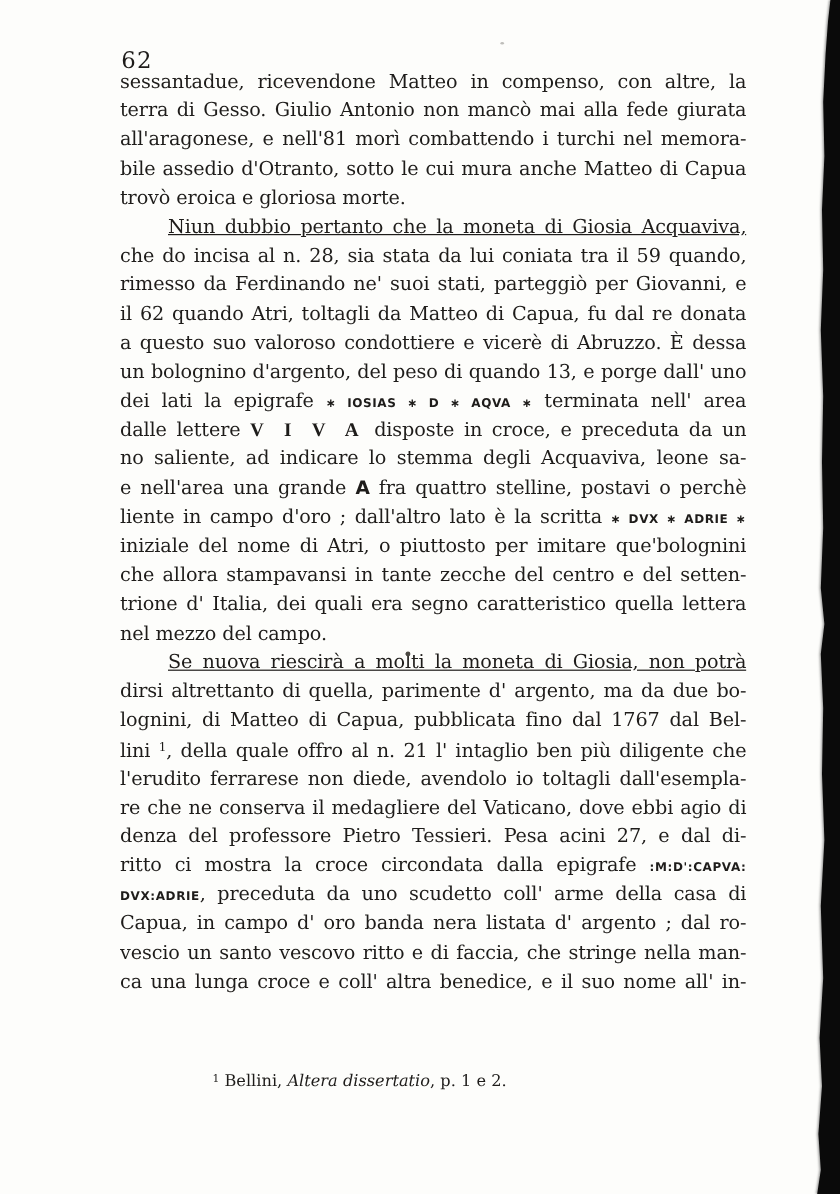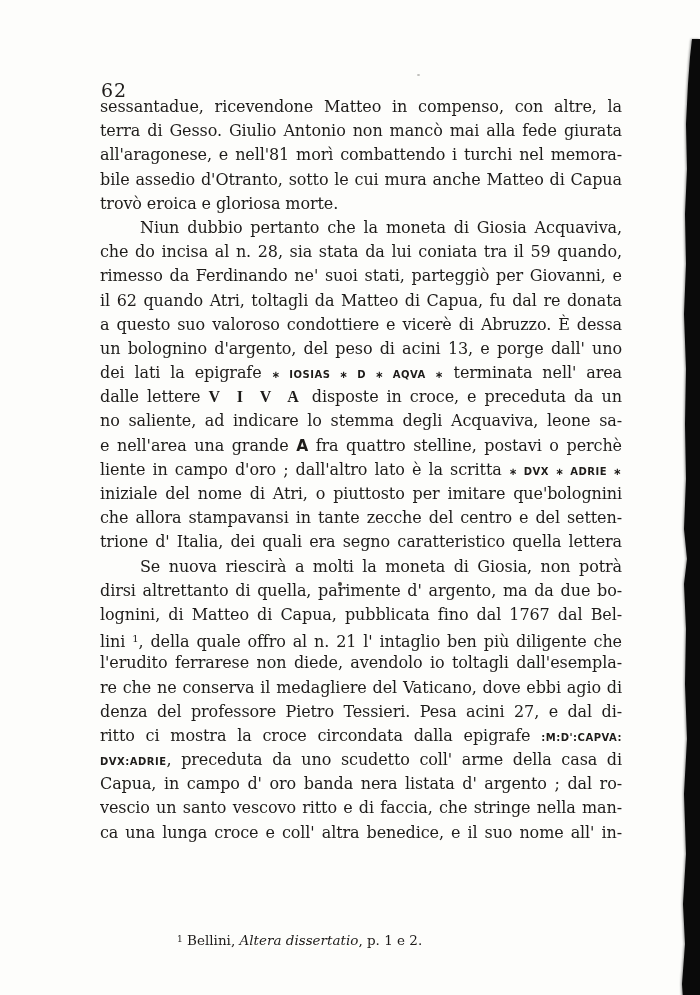--- a/index.html
+++ b/index.html
@@ -2,37 +2,37 @@
 <html><head>
 <meta charset="utf-8">
 <style>
   html,body { margin:0; padding:0; }
   body {
     width:700px; height:995px; position:relative; overflow:hidden;
     background:var(--paper, #fdfdfb);
     color:var(--ink, #1e1c1a);
     font-family:"DejaVu Serif", serif;
   }
-  .page { position:absolute; inset:0;margin-top:39px; }
+  .page { position:absolute; inset:0; }
   .page-number {
     position:absolute; left:101px; top:40px;
     font-size:19px; letter-spacing:1px;
   }
   .body-text {
     position:absolute; left:100px; top:56px; width:522px;
     font-size:16px; letter-spacing:-0.1px;
     --lh:24.2px;
   }
   .line {
     height:var(--lh); line-height:var(--lh);
     overflow:hidden;
   }
   .line.just { text-align:justify; }
   .line.just::after { content:""; display:inline-block; width:100%; height:0; }
-  .line.indent { text-indent:40px; }
+  .line.indent { text-indent:40px;text-decoration:underline; }
   .ep {
     font-family:"DejaVu Sans", sans-serif; font-weight:bold;
     font-size:10px; letter-spacing:0.5px;
   }
   .viva {
     font-family:Liberation Serif, serif; font-weight:bold;
     font-size:16px; letter-spacing:5px;
   }
   .epbig {
     font-family:"DejaVu Sans", sans-serif; font-weight:bold;
@@ -66,29 +66,30 @@
       <div class="line just"><span>sessantadue, ricevendone Matteo in compenso, con altre, la</span></div>
       <div class="line just"><span>terra di Gesso. Giulio Antonio non mancò mai alla fede giurata</span></div>
       <div class="line just"><span>all'aragonese, e nell'81 morì combattendo i turchi nel memora-</span></div>
       <div class="line just"><span>bile assedio d'Otranto, sotto le cui mura anche Matteo di Capua</span></div>
       <div class="line"><span>trovò eroica e gloriosa morte.</span></div>
       <div class="line just indent"><span>Niun dubbio pertanto che la moneta di Giosia Acquaviva,</span></div>
       <div class="line just"><span>che do incisa al n. 28, sia stata da lui coniata tra il 59 quando,</span></div>
       <div class="line just"><span>rimesso da Ferdinando ne' suoi stati, parteggiò per Giovanni, e</span></div>
       <div class="line just"><span>il 62 quando Atri, toltagli da Matteo di Capua, fu dal re donata</span></div>
       <div class="line just"><span>a questo suo valoroso condottiere e vicerè di Abruzzo. È dessa</span></div>
-      <div class="line just"><span>un bolognino d'argento, del peso di acini 13, e porge dall' uno</span></div>
+      <div class="line just"><span>un bolognino d'argento, del peso di quando 13, e porge dall' uno</span></div>
       <div class="line just"><span>dei lati la epigrafe </span><span class="ep">∗ IOSIAS ∗ D ∗ AQVA ∗</span><span> terminata nell' area</span></div>
       <div class="line just"><span>dalle lettere </span><span class="viva">V I V A</span><span> disposte in croce, e preceduta da un leonci-</span></div>
       <div class="line just"><span>no saliente, ad indicare lo stemma degli Acquaviva, leone sa-</span></div>
       <div class="line just"><span>e nell'area una grande </span><span class="epbig">A</span><span> fra quattro stelline, postavi o perchè</span></div>
       <div class="line just"><span>liente in campo d'oro ; dall'altro lato è la scritta </span><span class="ep">∗ DVX ∗ ADRIE ∗</span></div>
       <div class="line just"><span>iniziale del nome di Atri, o piuttosto per imitare que'bolognini</span></div>
       <div class="line just"><span>che allora stampavansi in tante zecche del centro e del setten-</span></div>
       <div class="line just"><span>trione d' Italia, dei quali era segno caratteristico quella lettera</span></div>
+      <div class="line"><span>nel mezzo del campo.</span></div>
       <div class="line just indent"><span>Se nuova riescirà a molti la moneta di Giosia, non potrà</span></div>
       <div class="line just"><span>dirsi altrettanto di quella, parimente d' argento, ma da due bo-</span></div>
       <div class="line just"><span>lognini, di Matteo di Capua, pubblicata fino dal 1767 dal Bel-</span></div>
       <div class="line just"><span>lini </span><span class="sup">1</span><span>, della quale offro al n. 21 l' intaglio ben più diligente che</span></div>
       <div class="line just"><span>l'erudito ferrarese non diede, avendolo io toltagli dall'esempla-</span></div>
       <div class="line just"><span>re che ne conserva il medagliere del Vaticano, dove ebbi agio di</span></div>
       <div class="line just"><span>denza del professore Pietro Tessieri. Pesa acini 27, e dal di-</span></div>
       <div class="line just"><span>ritto ci mostra la croce circondata dalla epigrafe </span><span class="ep">:M:D':CAPVA:</span></div>
       <div class="line just"><span class="ep">DVX:ADRIE</span><span>, preceduta da uno scudetto coll' arme della casa di</span></div>
       <div class="line just"><span>Capua, in campo d' oro banda nera listata d' argento ; dal ro-</span></div>

